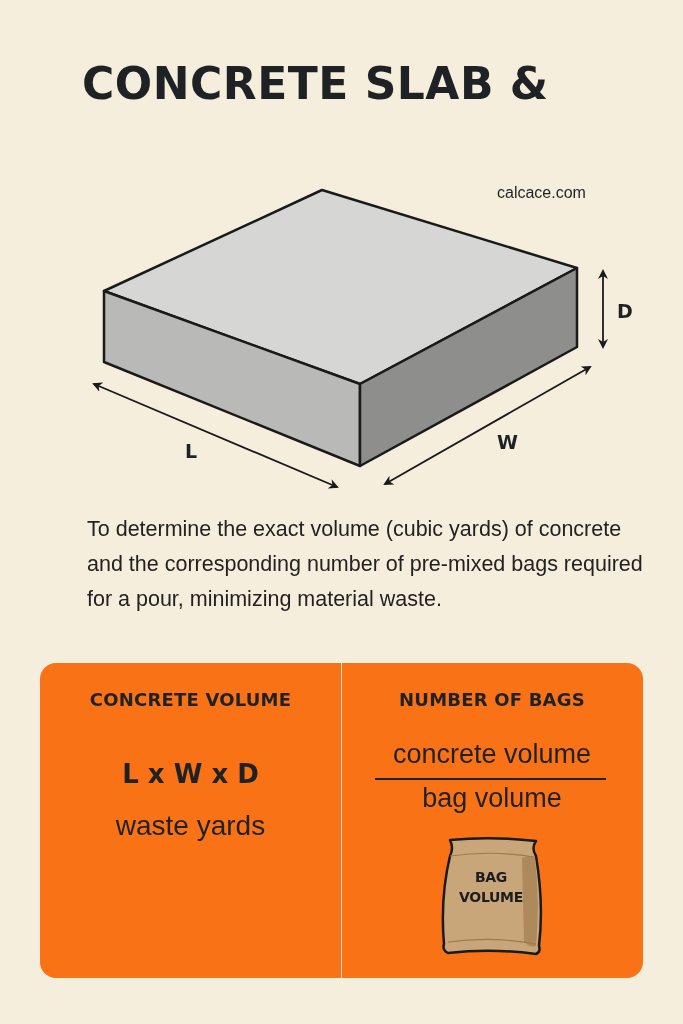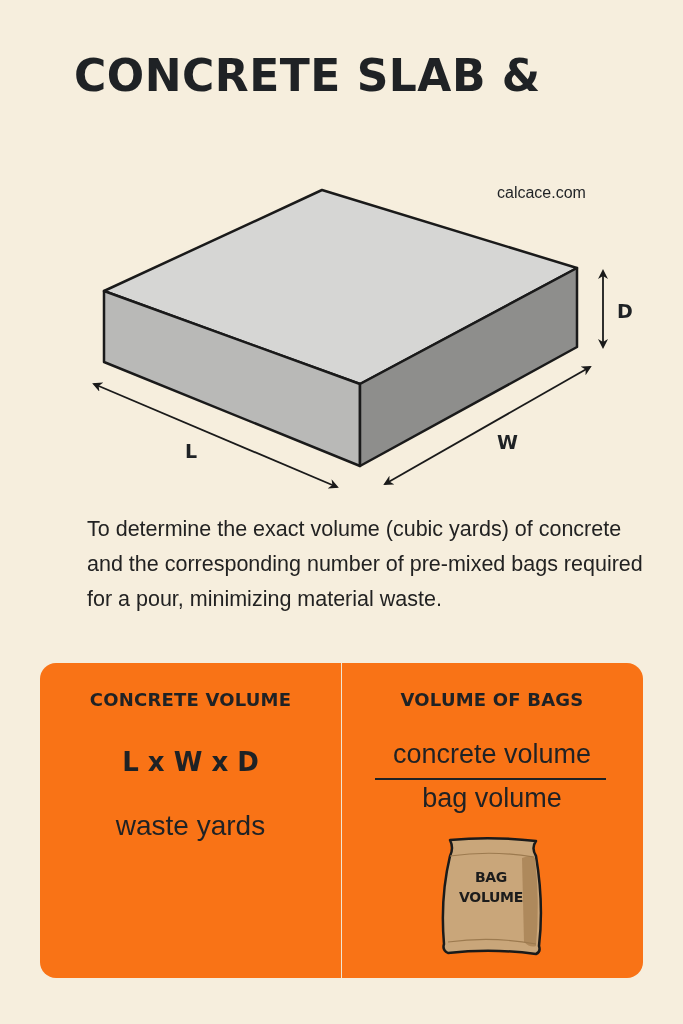--- a/index.html
+++ b/index.html
@@ -3,21 +3,21 @@
 <meta charset="utf-8">
 <style>
   html, body { margin:0; padding:0; }
   body {
     width:683px; height:1024px; overflow:hidden; position:relative;
     background:#f6eedd;
     font-family:"Liberation Sans", sans-serif;
     color:#1f2225;
   }
   .title {
-    position:absolute; left:74px; top:48px; margin:0;
+    position:absolute; left:74px; top:48px; margin:8px;
     font-family:"DejaVu Sans", sans-serif;
     font-weight:bold; font-size:44px; line-height:56px;
     letter-spacing:0.5px; color:#1f2225;
   }
   .title span { display:block; }
   .site {
     position:absolute; left:497px; top:184px;
     font-family:"Liberation Sans", sans-serif;
     font-size:16px; color:#1f2225;
   }
@@ -96,24 +96,24 @@
 <div class="dim-label" style="left:185px; top:440px;">L</div>
 <div class="dim-label" style="left:497px; top:431px;">W</div>
 <div class="dim-label" style="left:617px; top:300px;">D</div>
 
 <p class="desc">To determine the exact volume (cubic yards) of concrete and the corresponding number of pre-mixed bags required for a pour, minimizing material waste.</p>
 
 <div class="card">
   <div class="divider"></div>
 
   <div class="col-head" style="left:0;">CONCRETE VOLUME</div>
-  <div class="formula bold" style="top:84px;">L x W x D</div>
+  <div class="formula bold" style="top:96px;">L x W x D</div>
   <div class="formula" style="top:147px;">waste yards</div>
 
-  <div class="col-head" style="left:301px; width:302px;">VOLUME OF BAGS</div>
+  <div class="col-head" style="left:301px; width:302px;">NUMBER OF BAGS</div>
   <div class="frac-num" style="top:76px;">concrete volume</div>
   <div class="frac-line"></div>
   <div class="frac-den" style="top:120px;">bag volume</div>
 
   <svg class="bag" width="104" height="124" viewBox="0 0 104 124">
     <path d="M10,6 Q52,2 96,7 Q91,14 96,22 Q104,70 99,112 Q101,118 96,120 Q52,114 8,119 Q2,116 4,110 Q0,64 10,22 Q14,14 10,6 Z" fill="#c9a67a" stroke="#1a1a1a" stroke-width="2.5" stroke-linejoin="round"></path>
     <path d="M82,24 Q92,20 95,24 Q100,68 96,112 Q90,114 84,108 Z" fill="#a98457" opacity="0.85"></path>
     <path d="M10,22 Q52,16 94,23" fill="none" stroke="#9c7a4f" stroke-width="1.2"></path>
     <path d="M8,108 Q52,102 96,110" fill="none" stroke="#9c7a4f" stroke-width="1.2"></path>
   </svg>

